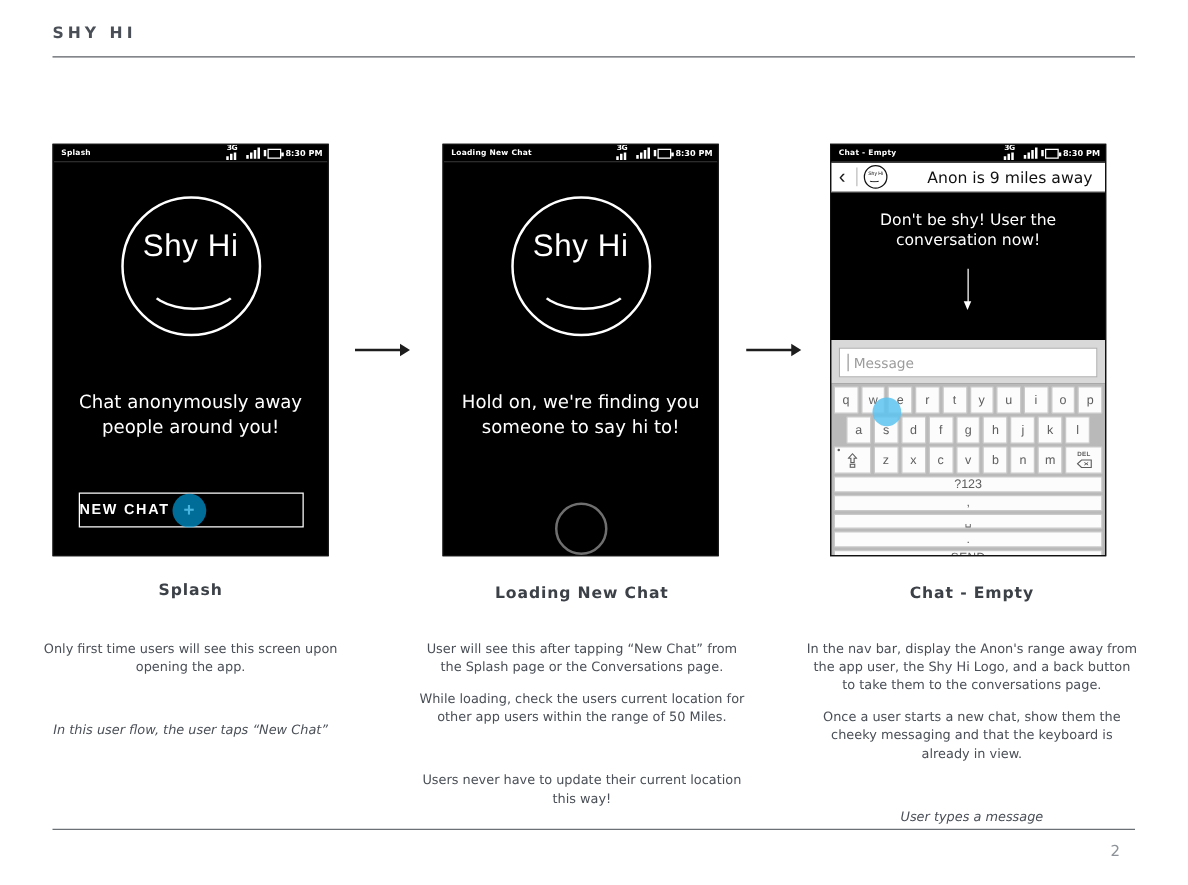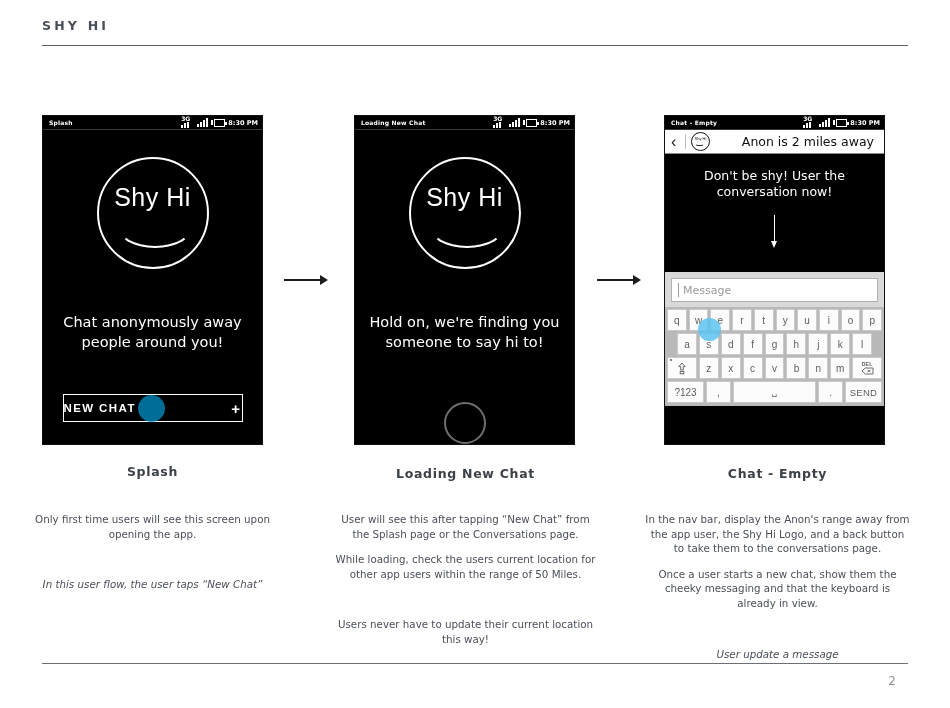--- a/index.html
+++ b/index.html
@@ -119,21 +119,21 @@
   .dark-head {
     color: #fff; font-size: 14.5px; text-align: center;
     line-height: 1.35; margin-top: 44px; padding: 0 14px;
     font-family: "DejaVu Sans", sans-serif;
   }
   .dark-head-2 { margin-top: 44px; }
 
   .newchat-wrap { margin-top: 42px; position: relative; }
   .newchat-btn {
     width: 180px; height: 28px; border: 1px solid #ffffff;
-    color: #fff; display: flex; align-items: center; justify-content: space-between;
+    color: #fff; display: flex; align-items: center; justify-content: flex-start;
     gap: 11px; font-size: 11.5px; letter-spacing: 1.4px; font-weight: bold;
     background: transparent; font-family: "Liberation Sans", sans-serif;
     position: relative; z-index: 1;
   }
   .newchat-plus { font-size: 15px; font-weight: bold; line-height: 1; }
 
   .tap-dot {
     position: absolute; border-radius: 50%;
     background: rgba(0,150,210,.72);
     z-index: 2; pointer-events: none;
@@ -199,21 +199,21 @@
   .msg-area { background: #d9d9d9; padding: 6px 6px 5px 6px; }
   .msg-input {
     height: 24px; background:#fff; border:1px solid #b0b0b0;
     display:flex; align-items:center; padding-left: 6px; position: relative;
   }
   .msg-caret { width:1px; height: 14px; background:#9b9b9b; margin-right: 4px; }
   .msg-placeholder { font-size: 11px; color:#9b9b9b; font-family:"DejaVu Sans", sans-serif; }
 
   .keyboard { background:#b9b9b9; padding: 2px 2px 3px 2px; }
   .kb-row { display:flex; gap: 2px; margin-bottom: 2px; justify-content:center; }
-  .kb-row:last-child { margin-bottom: 0; }
+  .kb-row:last-child { margin-bottom: 0; flex-direction: column; }
   .key {
     background:#fcfcfc; border:1px solid #c9c9c9; border-radius: 1px;
     color:#5d5d5d; font-size: 10px; font-family:"Liberation Sans", sans-serif;
     display:flex; align-items:center; justify-content:center;
     height: 22px; flex: 1 1 0; min-width: 0;
   }
   .kb-row-2 { padding: 0 10px; }
   .key-wide { flex: 1.55 1 0; }
   .key-space { flex: 3.6 1 0; }
   .key-small { font-size: 8.5px; }
@@ -405,21 +405,21 @@
           </div>
         </div>
 
         <div class="navbar">
           <div class="nav-back">‹</div>
           <div class="nav-sep"></div>
           <div class="nav-logo">
             <div class="nl-text">Shy Hi</div>
             <div class="nl-smile"></div>
           </div>
-          <div class="nav-title">Anon is 2 miles away</div>
+          <div class="nav-title">Anon is 9 miles away</div>
         </div>
 
         <div class="chat-body">
           <div class="chat-cta">Don't be shy! User the conversation now!</div>
           <div class="chat-arrow">
             <div class="shaft"></div>
               <div class="head"></div>
           </div>
         </div>
 
@@ -512,21 +512,21 @@
         <p>While loading, check the users current location for other app users within the range of 50 Miles.</p>
         <p>Users never have to update their current location this way!</p>
       </div>
     </div>
 
     <div class="cap-3">
       <div class="caption-title cap-title-row-2">Chat - Empty</div>
       <div class="caption-body">
         <p>In the nav bar, display the Anon's range away from the app user, the Shy Hi Logo, and a back button to take them to the conversations page.</p>
         <p>Once a user starts a new chat, show them the cheeky messaging and that the keyboard is already in view.</p>
-        <p class="ital">User update a message</p>
+        <p class="ital">User types a message</p>
       </div>
     </div>
 
   </div>
 
   <div class="footer">
     <div class="footer-rule"></div>
     <div class="footer-page">2</div>
   </div>
 

